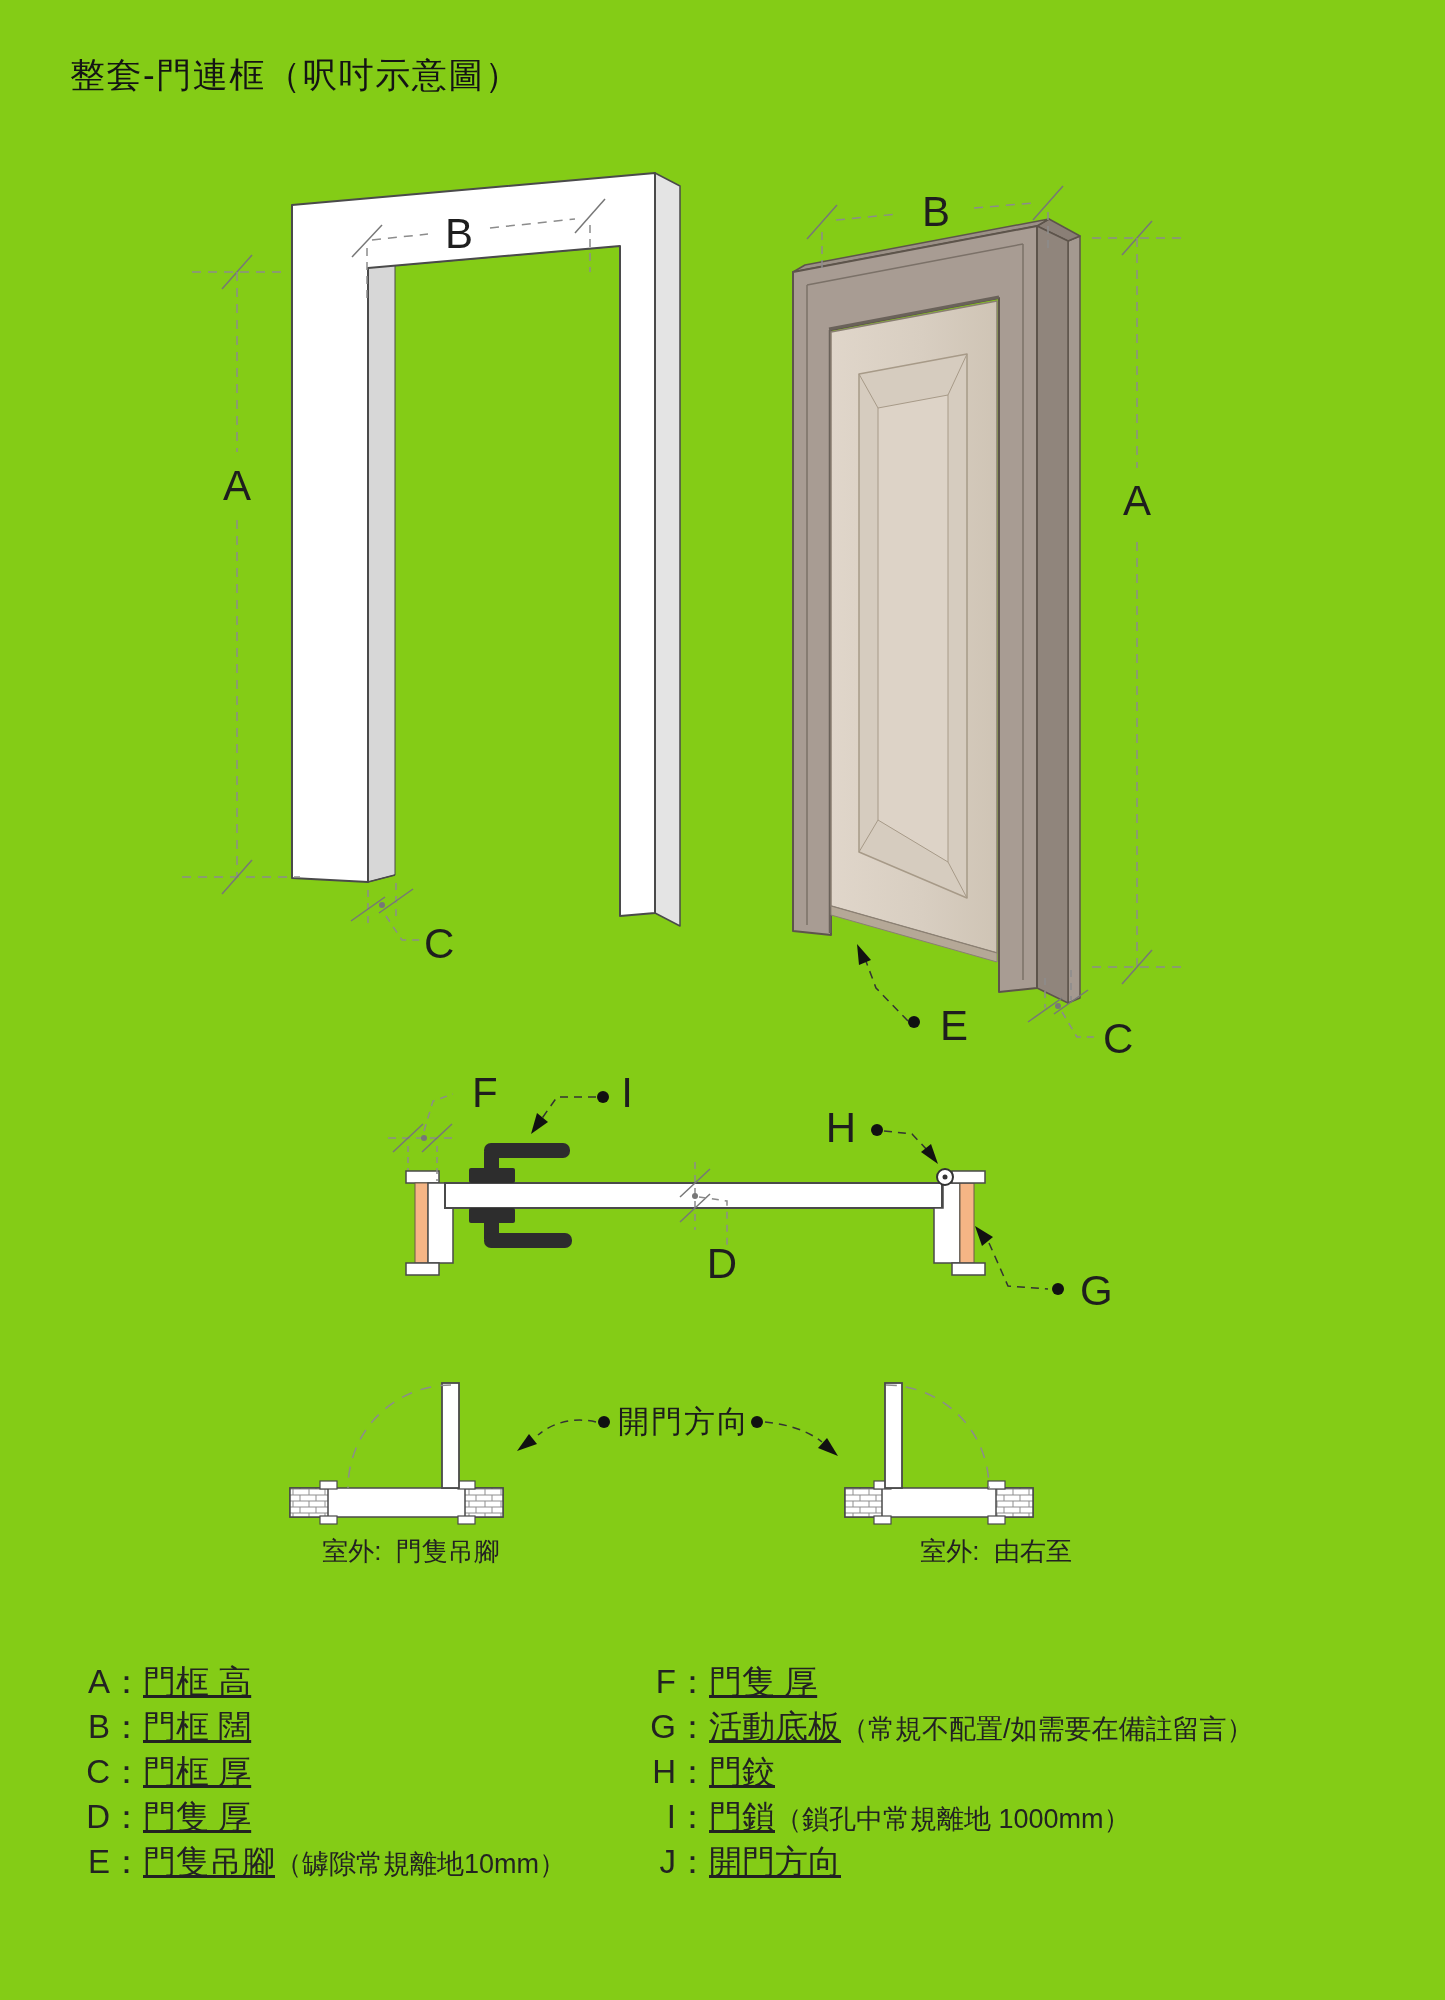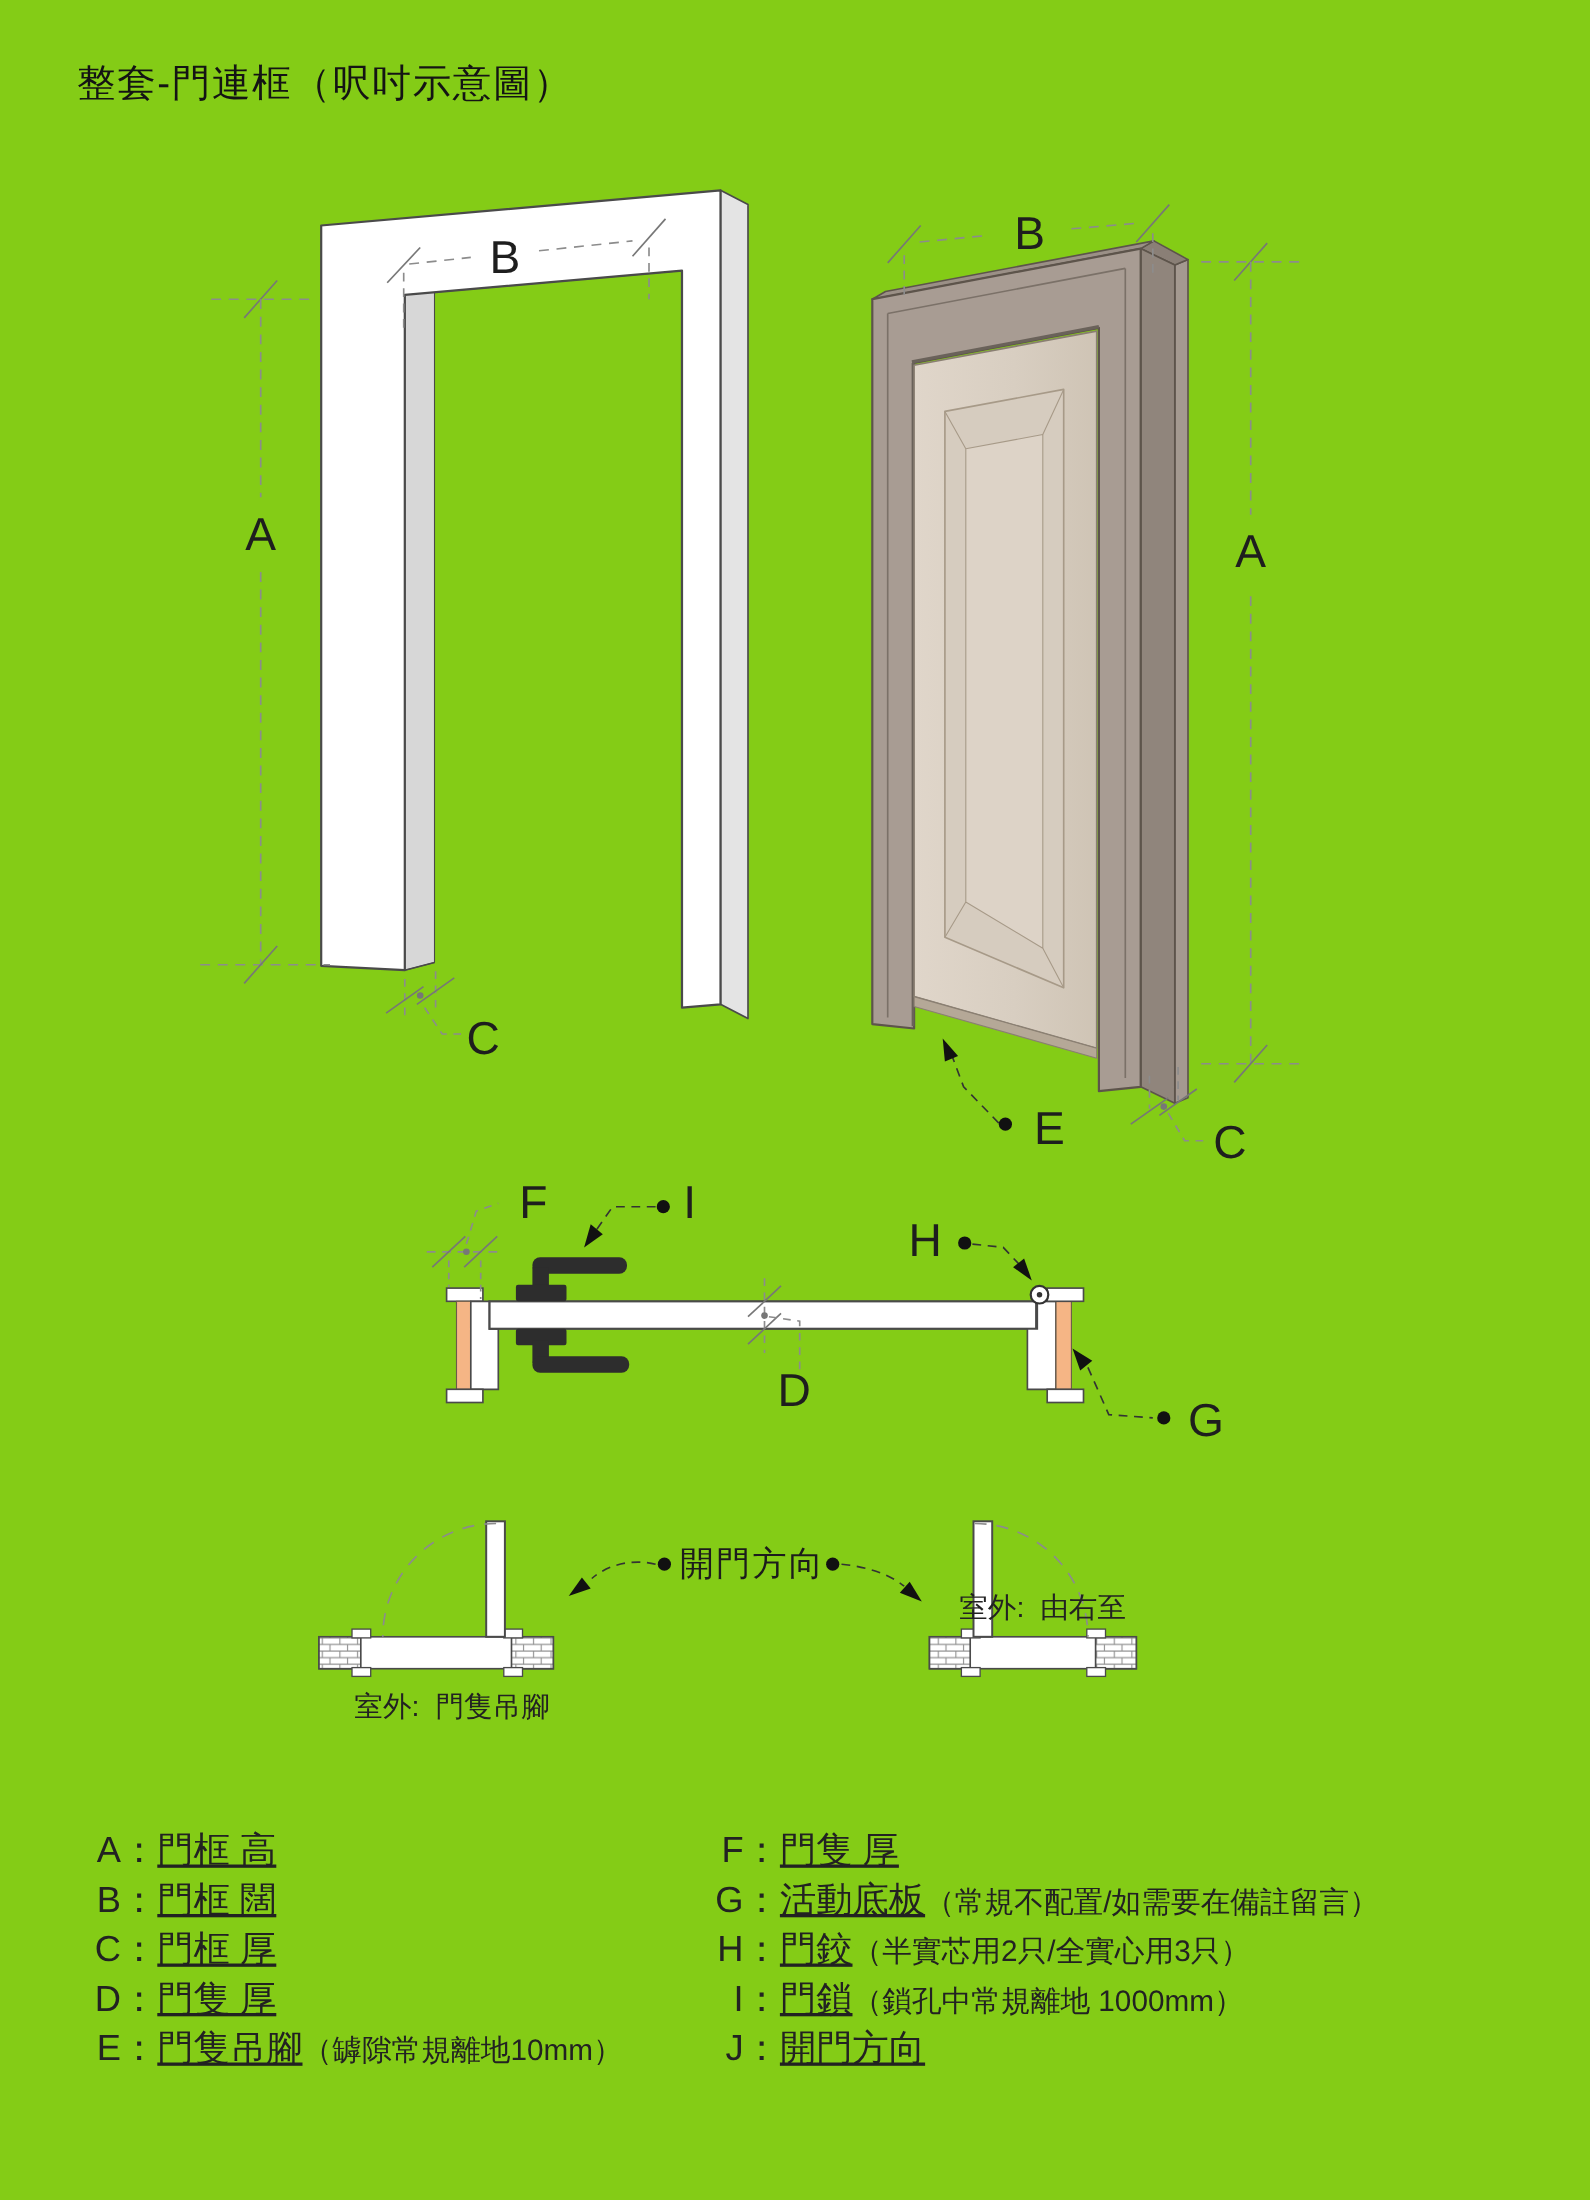--- a/index.html
+++ b/index.html
@@ -13,21 +13,21 @@
   }
   svg.canvas { position:absolute; left:0; top:0; width:1445px; height:2000px; }
   svg text { font-family:"Liberation Sans", sans-serif; fill:#1e1e1e; }
   svg text.dim { font-size:42px; }
   .swing-title {
     position:absolute; left:618px; top:1401px; font-size:31px; color:#1c1c1c;
     letter-spacing:2px; white-space:pre;
   }
   .caption { position:absolute; font-size:26px; color:#222; white-space:pre; }
   .caption.left-swing  { left:306px; top:1534px; width:210px; text-align:center; }
-  .caption.right-swing { left:872px; top:1444px; width:200px; text-align:left; }
+  .caption.right-swing { left:872px; top:1534px; width:200px; text-align:right; }
   .legend-row { position:absolute; display:flex; align-items:baseline; color:#222; white-space:pre; }
   .legend-row.col-left  { left:76px; }
   .legend-row.col-right { left:642px; }
   .lkey  { font-size:33px; min-width:34px; text-align:right; }
   .lsep  { font-size:33px; }
   .lmain { font-size:33px;text-decoration:underline; }
   .lnote { font-size:27px; }
   .footer-note {
     position:absolute; left:0; top:1914px; width:1380px; text-align:center;
     font-size:31px; color:#1c1c1c; letter-spacing:1px; white-space:pre;
@@ -249,21 +249,21 @@
     <span class="lkey">E</span><span class="lsep">：</span><span class="lmain">門隻吊腳</span><span class="lnote">（罅隙常規離地10mm）</span>
   </div>
 
   <div class="legend-row col-right" style="top:1660px">
     <span class="lkey">F</span><span class="lsep">：</span><span class="lmain">門隻 厚</span>
   </div>
   <div class="legend-row col-right" style="top:1705px">
     <span class="lkey">G</span><span class="lsep">：</span><span class="lmain">活動底板</span><span class="lnote">（常規不配置/如需要在備註留言）</span>
   </div>
   <div class="legend-row col-right" style="top:1750px">
-    <span class="lkey">H</span><span class="lsep">：</span><span class="lmain">門鉸</span><span class="lnote">（半實芯用2只/全實心用3只）</span>
+    <span class="lkey">H</span><span class="lsep">：</span><span class="lmain">門鉸</span>
   </div>
   <div class="legend-row col-right" style="top:1795px">
     <span class="lkey">I</span><span class="lsep">：</span><span class="lmain">門鎖</span><span class="lnote">（鎖孔中常規離地 1000mm）</span>
   </div>
   <div class="legend-row col-right" style="top:1840px">
     <span class="lkey">J</span><span class="lsep">：</span><span class="lmain">開門方向</span><span class="lnote"></span>
   </div>
 
 
 </div>

